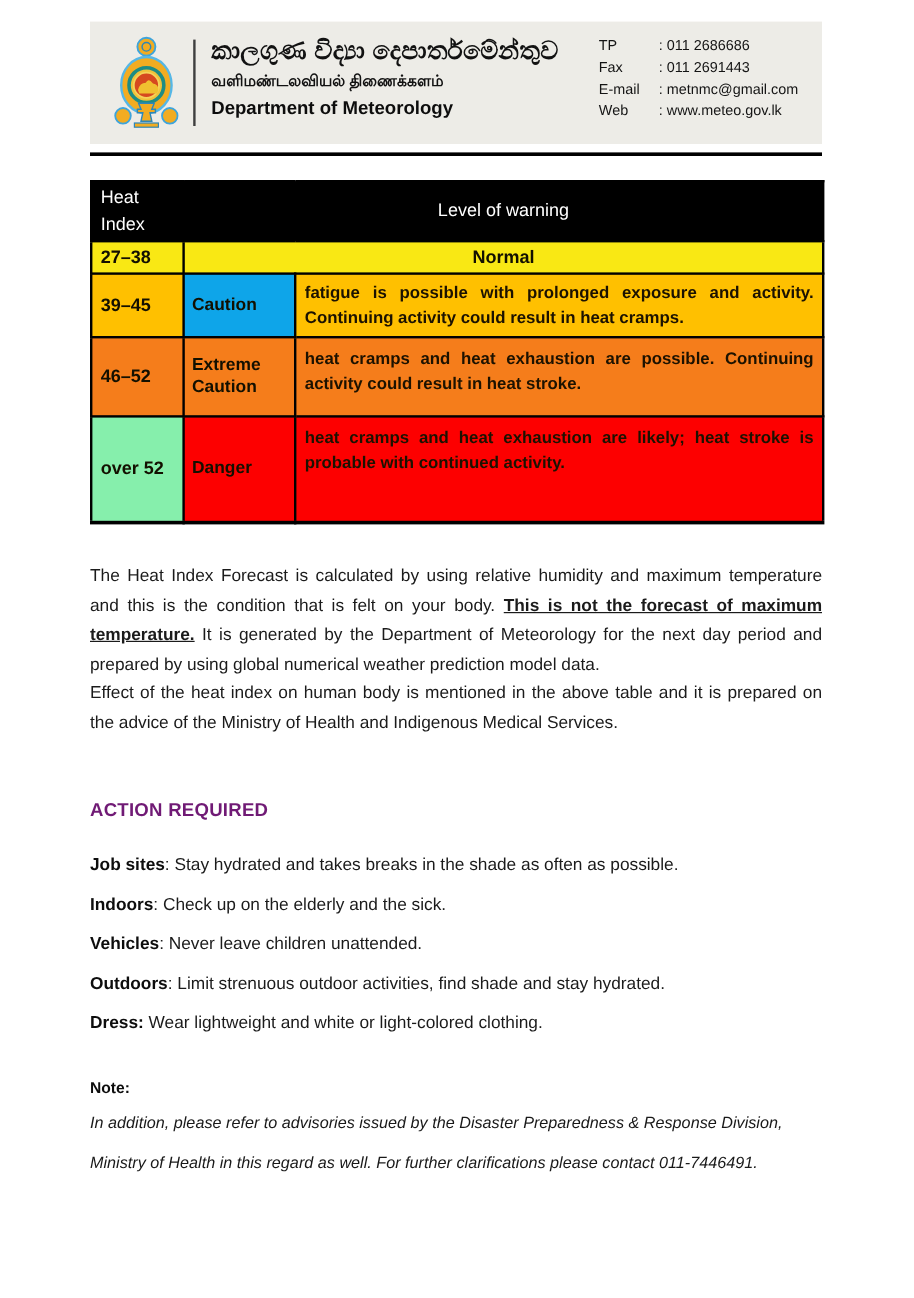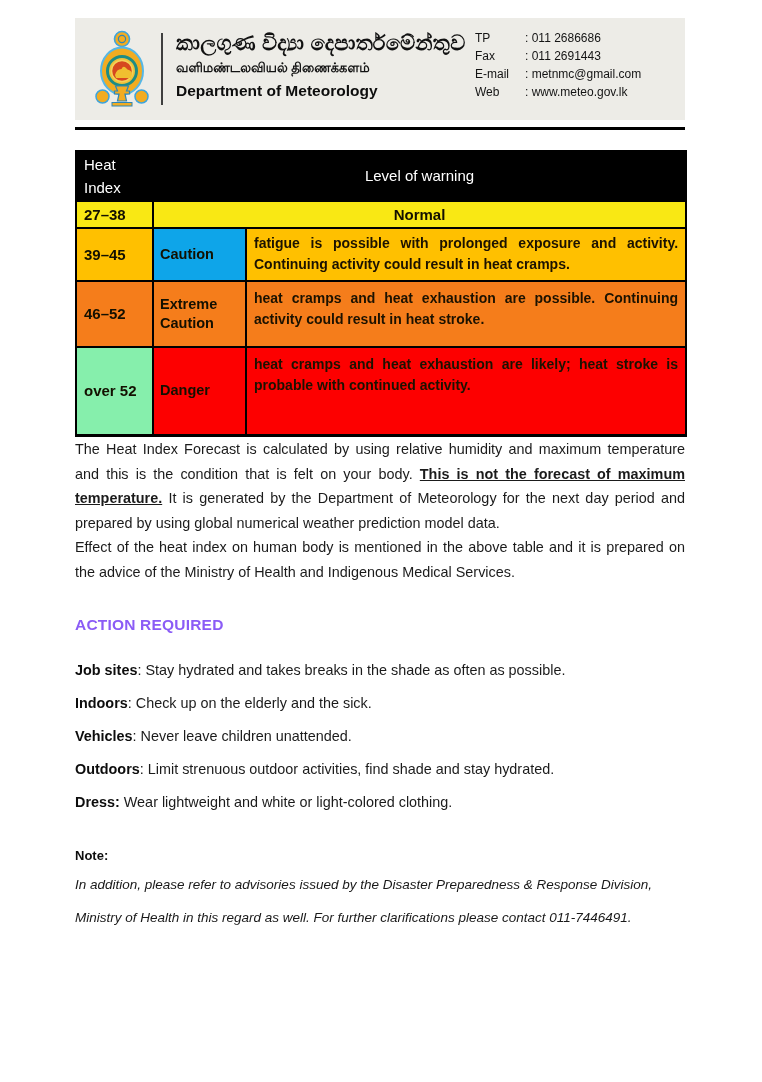--- a/index.html
+++ b/index.html
@@ -15,21 +15,21 @@
     margin-top:18px; height:102px; background:#EDECE7;
     position:relative; display:flex; align-items:flex-start;
   }
   .logo-wrap { margin:12px 0 0 20px; width:54px; height:78px; flex:0 0 auto; }
   .header-sep { width:2px; height:72px; background:#3f3f3f; margin:15px 0 0 12px; flex:0 0 auto; }
   .titles { margin:13px 0 0 13px; }
   .title-si { font-size:21px; font-weight:bold; color:#121212; line-height:24px; letter-spacing:0.3px; }
   .title-ta { font-size:13px; font-weight:bold; color:#121212; line-height:16px; margin-top:5px; }
   .title-en { font-size:15.5px; font-weight:bold; color:#0d0d0d; line-height:18px; margin-top:6px; }
   .contacts {
-    position:absolute; left:400px; top:13px;
+    position:absolute; left:424px; top:13px;
     display:grid; grid-template-columns:46px auto; column-gap:4px; row-gap:3.5px;
     font-size:12px; line-height:14.5px; color:#141414;
   }
   .header-rule { height:2.5px; background:#000; margin-top:7px; }
 
   
   table.warning { margin-top:20px; border-collapse:collapse; width:610px; table-layout:fixed; }
   table.warning col.c1 { width:77px; }
   table.warning col.c2 { width:93px; }
   table.warning col.c3 { width:440px; }
@@ -46,24 +46,24 @@
     padding:4px 7px 4px 7px; line-height:21.5px;
   }
   tr.r-caution td { height:46px; }
   tr.r-extreme td { height:66px; }
   tr.r-danger  td { height:89px; }
   tr.r-extreme td.desc, tr.r-danger td.desc { vertical-align:top; padding-top:6px; }
   table.warning { border-bottom:3px solid #000; }
 
   
   .para { font-size:14.4px; line-height:24.5px; text-align:justify; color:#1b1b1b; }
-  .p1 { }
+  .p1 { margin-top:31px; }
   .p2 { }
   .bold-underline { font-weight:bold; text-decoration:underline; }
-  .action-heading { margin-top:32px; font-size:15.5px; font-weight:bold; color:#8b5cf6; letter-spacing:0.2px; }
+  .action-heading { margin-top:52px; font-size:15.5px; font-weight:bold; color:#701a75; letter-spacing:0.2px; }
   .action-item { font-size:14.4px; line-height:20px; margin-top:13px; color:#1b1b1b; }
   .action-item.first { margin-top:26px; }
   .action-item b { color:#0d0d0d; }
   .note-heading { margin-top:36px; font-size:13px; font-weight:bold; color:#0d0d0d; }
   .note-text { margin-top:5px; font-size:13.5px; font-style:italic; line-height:33px; color:#191919; }
 </style>
 </head>
 <body>
 
 <div class="content">

